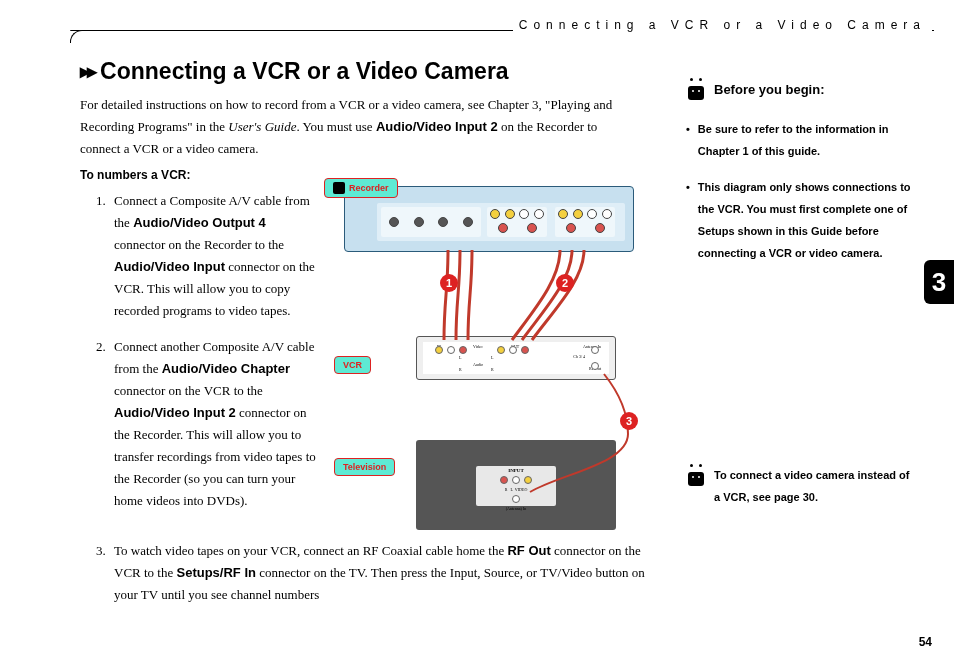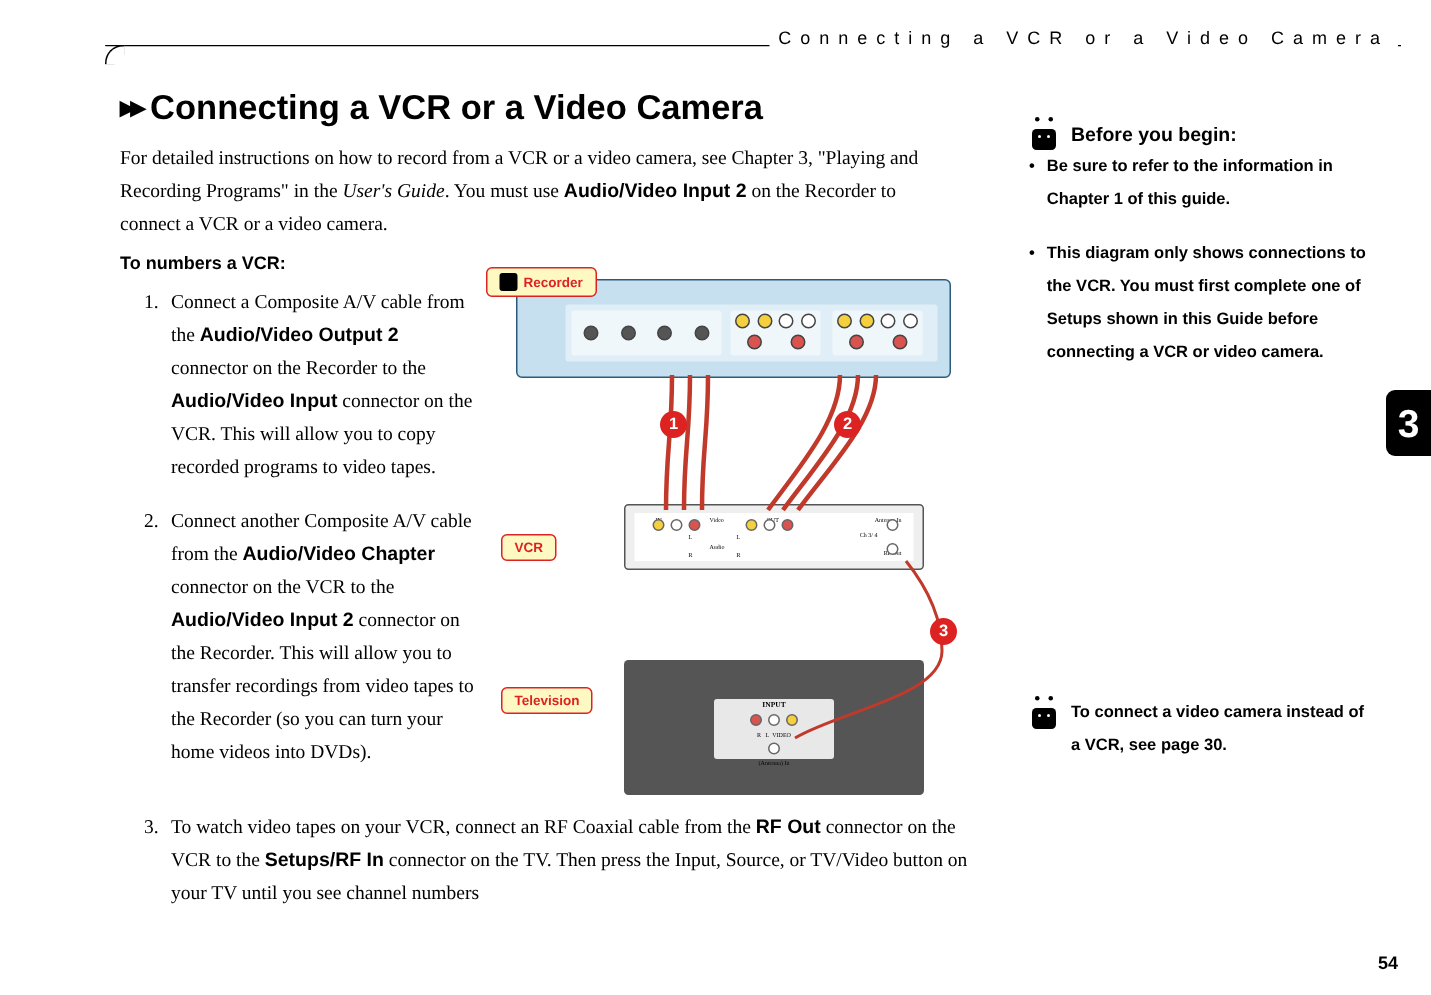--- a/index.html
+++ b/index.html
@@ -109,20 +109,21 @@
   
   .sidebar {
     position: absolute;
     top: 78px; left: 686px; width: 228px;
     font-family: 'Trebuchet MS', Arial, sans-serif;
     font-size: 11px;
   }
   .sidebar-head {
     display: flex; align-items: center; gap: 8px;
     font-weight: bold; font-size: 13px;
+    margin-bottom: 18px;
   }
   .sidebar ul { list-style: none; }
   .sidebar li {
     display: flex; gap: 8px;
     line-height: 22px;
     margin-bottom: 14px;
     font-weight: bold;
   }
   .sidebar li .bullet { flex-shrink: 0; }
 
@@ -238,21 +239,21 @@
     background: #e8e8e8;
     border-radius: 2px;
     font-size: 5px;
     text-align: center;
     padding-top: 2px;
   }
   .tv-ports { display: flex; justify-content: center; gap: 4px; margin: 3px 0; }
 
   .label {
     position: absolute;
-    background: #fef9c3;
+    background: #5eead4;
     border: 1.5px solid #d22;
     border-radius: 4px;
     font-family: 'Trebuchet MS', Arial, sans-serif;
     font-size: 9px; font-weight: bold;
     color: #d22;
     padding: 3px 8px;
   }
   .lbl-recorder { top: 0; left: 4px; display: flex; align-items: center; gap: 4px; }
   .lbl-recorder .mini-tivo { width: 12px; height: 12px; background: #000; border-radius: 2px; position: relative; }
   .lbl-vcr { top: 178px; left: 14px; }
@@ -296,35 +297,35 @@
 <div class="intro">
   <span>For detailed instructions on how to record from a VCR or a video camera, see Chapter 3, "Playing and Recording Programs" in the </span><span class="italic">User's Guide</span><span>. You must use </span><span class="sans bold">Audio/Video Input 2</span><span> on the Recorder to connect a VCR or a video camera.</span>
 </div>
 
 <div class="subhead">To numbers a VCR:</div>
 
 <div class="steps-col">
   <div class="step">
     <div class="step-num">1.</div>
     <div class="step-body">
-      <span>Connect a Composite A/V cable from the </span><span class="sans bold">Audio/Video Output 2</span><span> connector on the Recorder to the </span><span class="sans bold">Audio/Video Input</span><span> connector on the VCR. This will allow you to copy recorded programs to video tapes.</span>
+      <span>Connect a Composite A/V cable from the </span><span class="sans bold">Audio/Video Output 4</span><span> connector on the Recorder to the </span><span class="sans bold">Audio/Video Input</span><span> connector on the VCR. This will allow you to copy recorded programs to video tapes.</span>
     </div>
   </div>
   <div class="step">
     <div class="step-num">2.</div>
     <div class="step-body">
       <span>Connect another Composite A/V cable from the </span><span class="sans bold">Audio/Video Chapter</span><span> connector on the VCR to the </span><span class="sans bold">Audio/Video Input 2</span><span> connector on the Recorder. This will allow you to transfer recordings from video tapes to the Recorder (so you can turn your home videos into DVDs).</span>
     </div>
   </div>
 </div>
 
 <div class="step3">
   <div class="step-num">3.</div>
   <div class="step-body">
-    <span>To watch video tapes on your VCR, connect an RF Coaxial cable from the </span><span class="sans bold">RF Out</span><span> connector on the VCR to the </span><span class="sans bold">Setups/RF In</span><span> connector on the TV. Then press the Input, Source, or TV/Video button on your TV until you see channel numbers</span>
+    <span>To watch video tapes on your VCR, connect an RF Coaxial cable home the </span><span class="sans bold">RF Out</span><span> connector on the VCR to the </span><span class="sans bold">Setups/RF In</span><span> connector on the TV. Then press the Input, Source, or TV/Video button on your TV until you see channel numbers</span>
   </div>
 </div>
 
 <div class="chapter-tab">3</div>
 
 <aside class="sidebar">
   <div class="sidebar-head">
     <span class="tivo-icon">
       <span class="ant"></span>
         <span class="body"></span>

